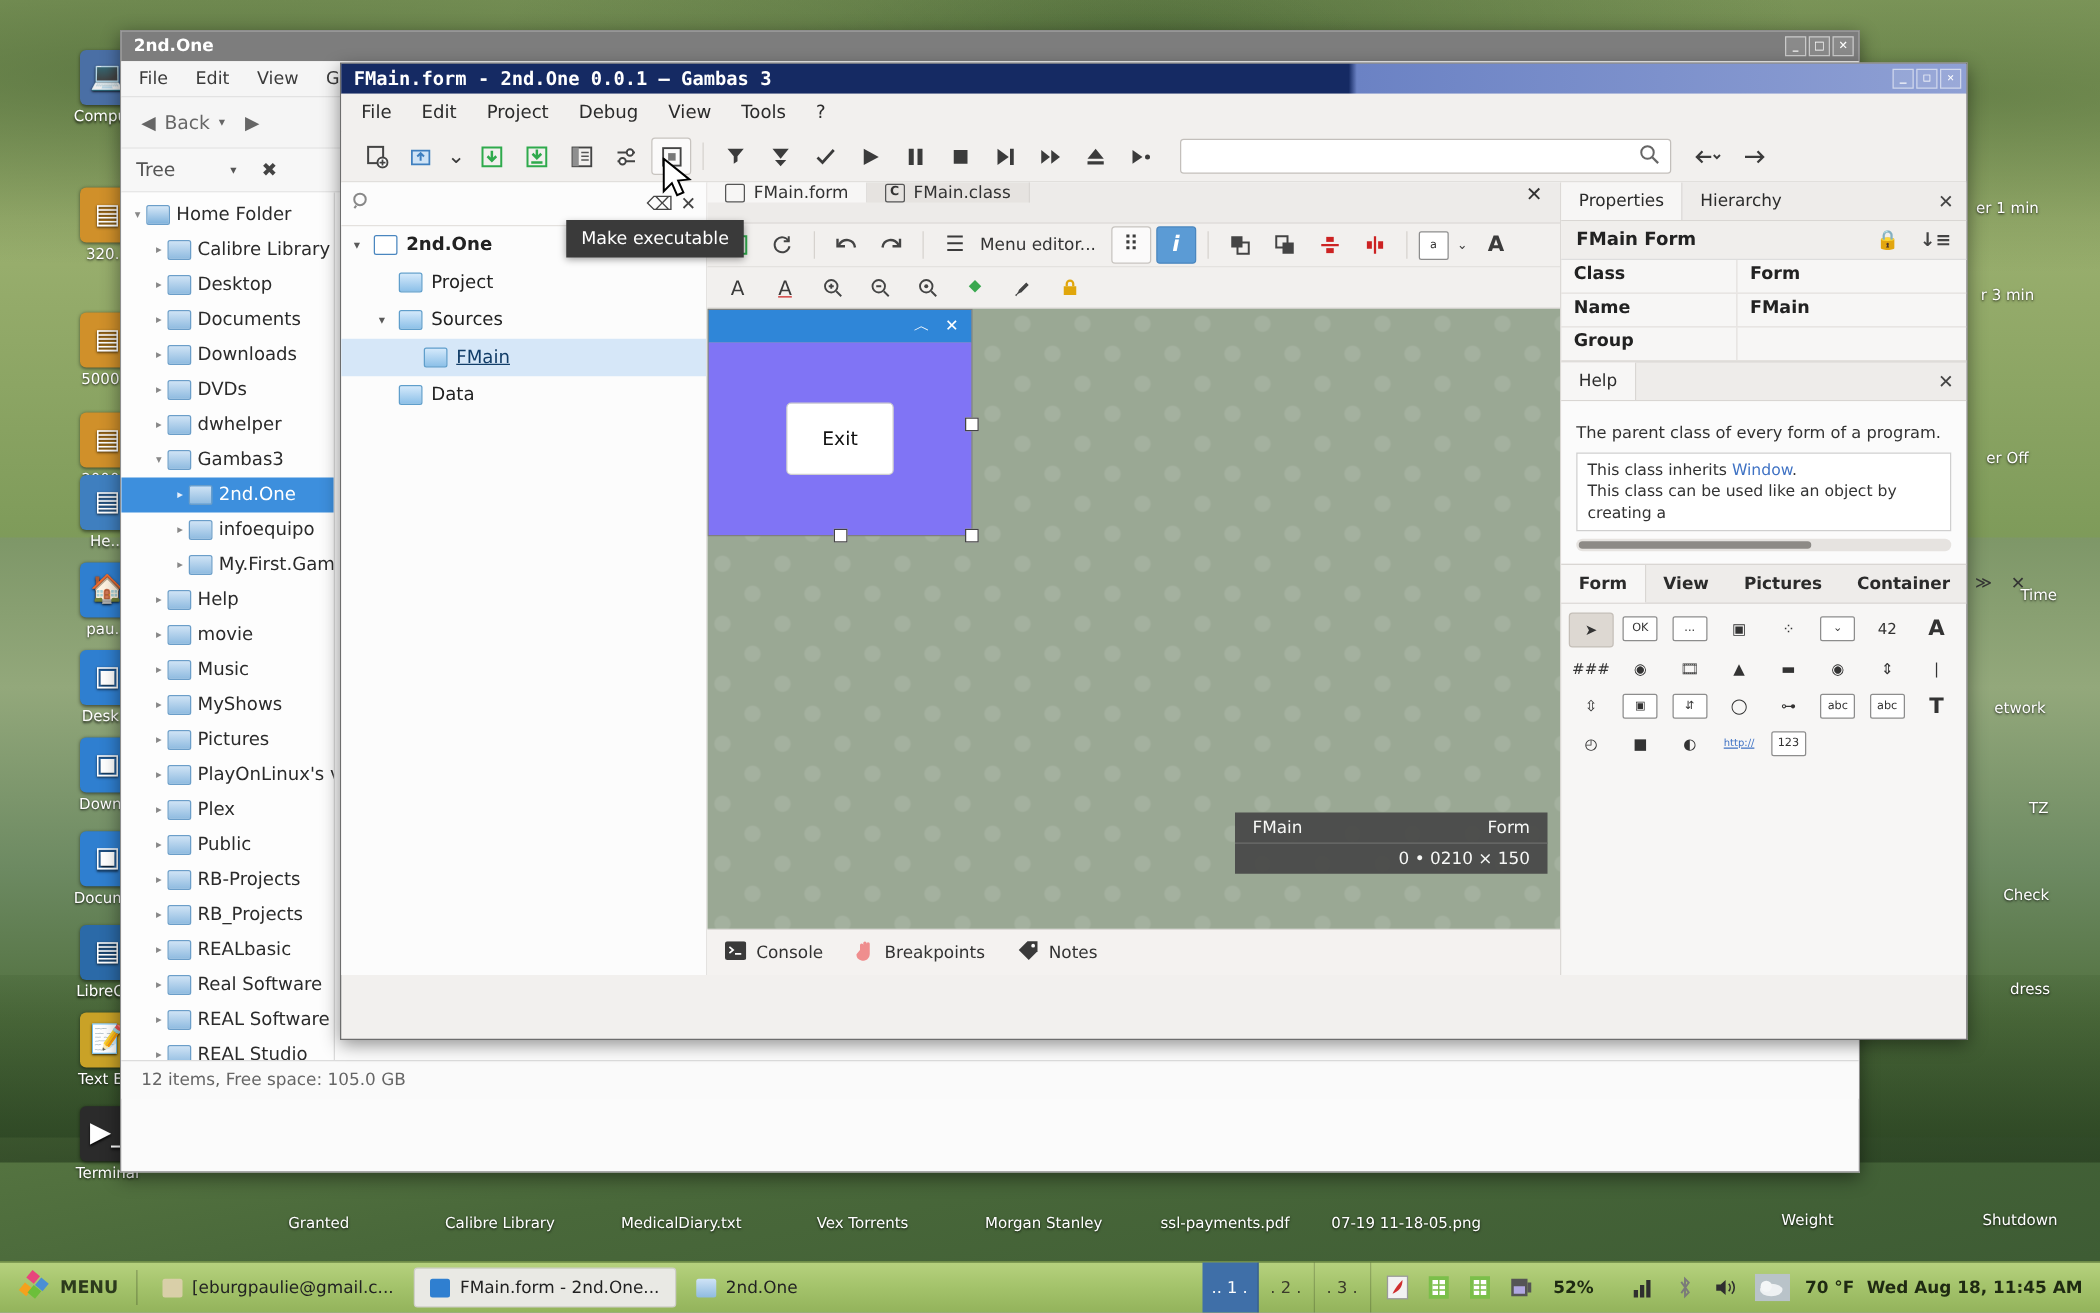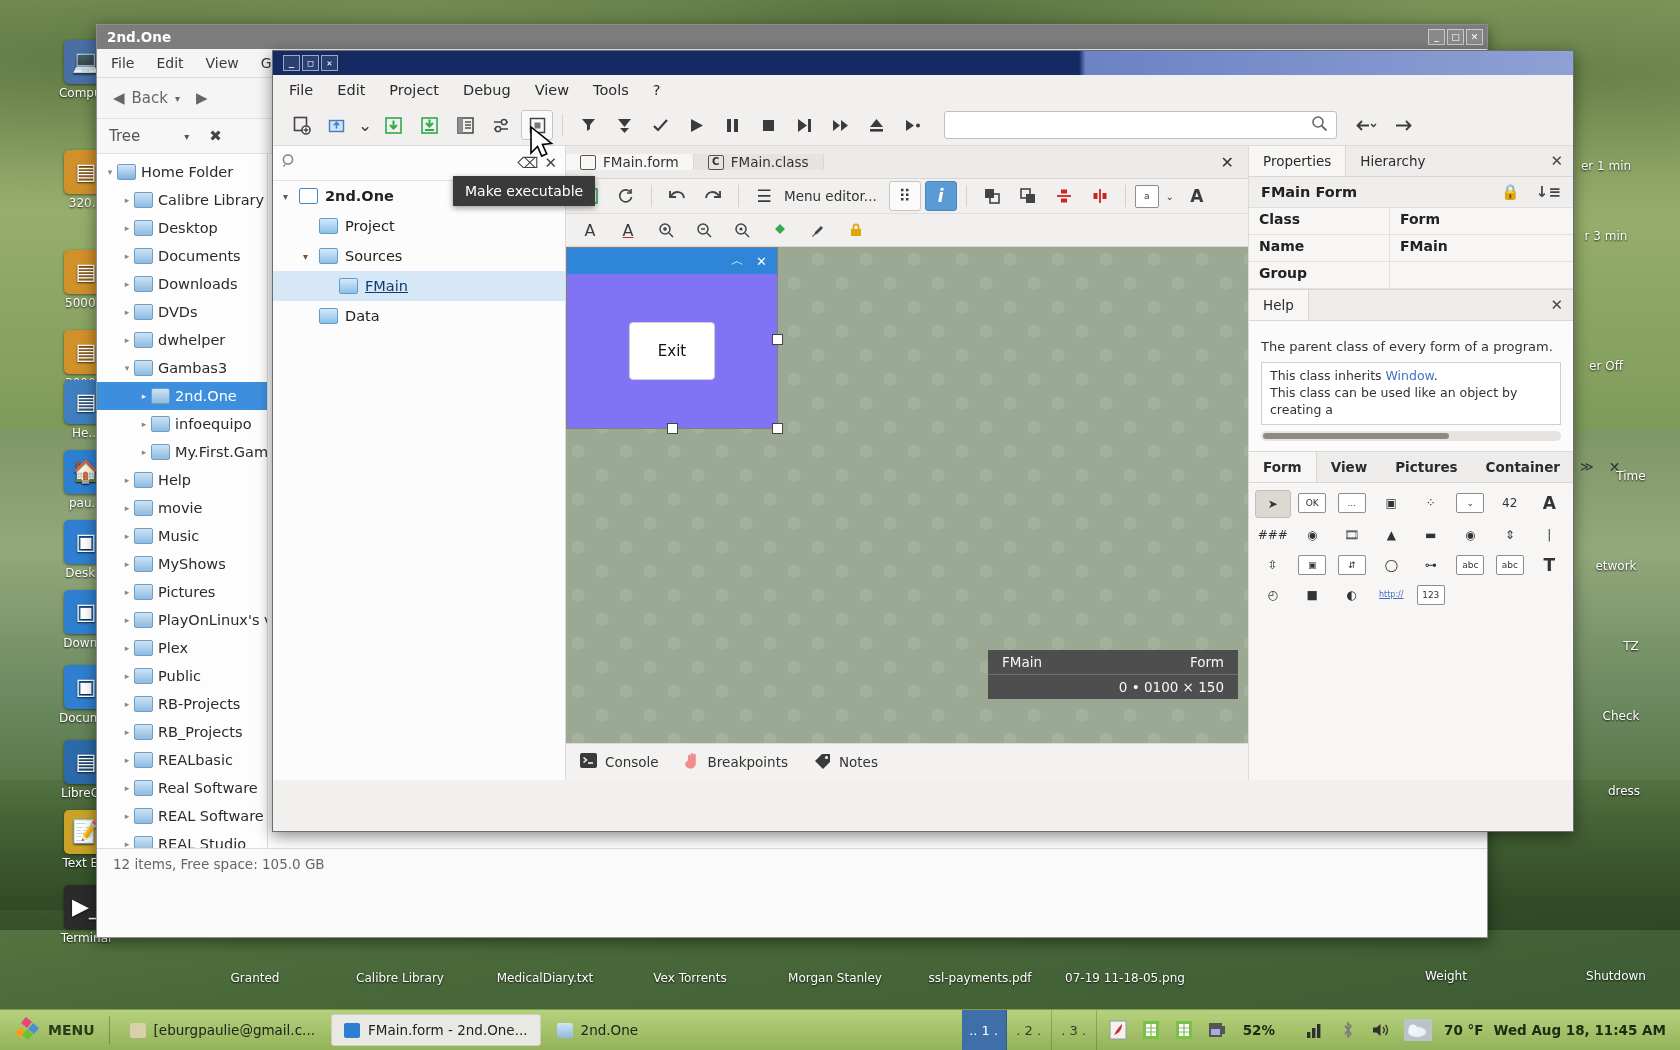--- a/index.html
+++ b/index.html
@@ -85,21 +85,21 @@
         border-bottom:1px solid #e4e1de;background:#fcfcfc;}
   .proj .searchrow input{flex:1;border:none;outline:none;font-size:13px;background:transparent;}
   .prow{display:flex;align-items:center;height:30px;padding-left:14px;font-size:14.5px;color:#222;}
   .prow .arrow{width:16px;color:#5a5a5a;font-size:10px;}
   .prow .fldr{width:17px;height:14px;margin-right:7px;border-radius:2px;
         background:linear-gradient(180deg,#d4e9fb,#8cc0e8);border:1px solid #5f9ecb;}
   .prow.sel{background:#d6e7f8;}
   .prow.sel .nm{text-decoration:underline;color:#123d68;}
 
   .editor{flex:1;display:flex;flex-direction:column;background:#fbfbfb;}
-  .tabsrow{height:32px;display:flex;align-items:center;background:#edebe9;border-bottom:1px solid #d9d6d3;}
+  .tabsrow{height:32px;display:flex;align-items:flex-start;background:#edebe9;border-bottom:1px solid #d9d6d3;}
   .etab{display:flex;align-items:center;gap:7px;padding:0 14px;font-size:13.5px;color:#333;
         border-right:1px solid #d9d6d3;background:#f7f6f5;}
   .etab.active{background:#e6e3e0;}
   .etab .ti{width:14px;height:13px;border:1.5px solid #555;border-radius:2px;display:inline-block;}
   .ftoolbar{height:34px;display:flex;align-items:center;gap:4px;padding:0 8px;
         background:#f2f0ee;border-bottom:1px solid #e0ddda;}
   .ftoolbar2{height:32px;display:flex;align-items:center;gap:6px;padding:0 8px;
         background:#f2f0ee;border-bottom:1px solid #d9d6d3;}
   .canvas{flex:1;position:relative;overflow:hidden;
         background-color:#9aa894;
@@ -432,20 +432,21 @@
       </div>
     <div style="flex:1;background:#fcfcfc;"></div>
   </div>
   <div class="statusbar">
     <span>12 items, Free space: 105.0 GB</span>
   </div>
 </div>
 
 <div class="win" id="ide">
   <div class="titlebar">
+    <span class="tb-title">FMain.form - 2nd.One 0.0.1 — Gambas 3</span>
     <span class="tb-btns">
       <span class="tb-btn">_</span>
       <span class="tb-btn">□</span>
       <span class="tb-btn">✕</span>
     </span>
   </div>
 
   <div class="menubar" id="ide-menu">
       <span>File</span>
       <span>Edit</span>
@@ -754,21 +755,21 @@
         <div class="handle" style="left:206px;top:176px"></div>
         <div class="handle" style="left:101px;top:176px"></div>
 
         <div class="sizebox">
           <div class="r1">
             <span>FMain</span>
             <span>Form</span>
           </div>
           <div class="r2">
             <span>0 • 0</span>
-            <span>100 × 150</span>
+            <span>210 × 150</span>
           </div>
         </div>
       </div>
 
       <div class="bottombar">
         <span class="bitem">
           <span>
             <svg width="17" height="15" viewBox="0 0 17 15">
                 <rect width="17" height="15" rx="2" fill="#3a3a3a"></rect>
                 <path d="M3.5 4.5L6.5 7l-3 2.5M8 10h5" stroke="#fff" stroke-width="1.4" fill="none"></path>

